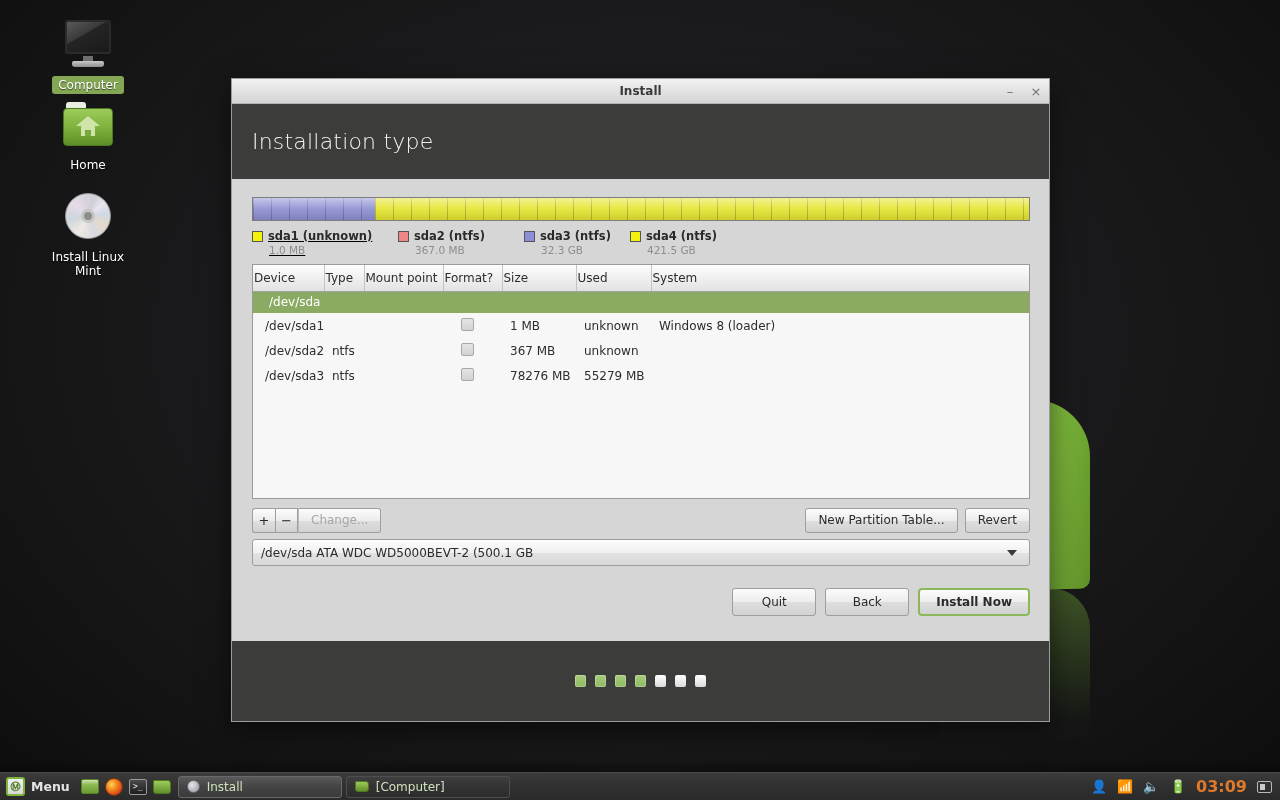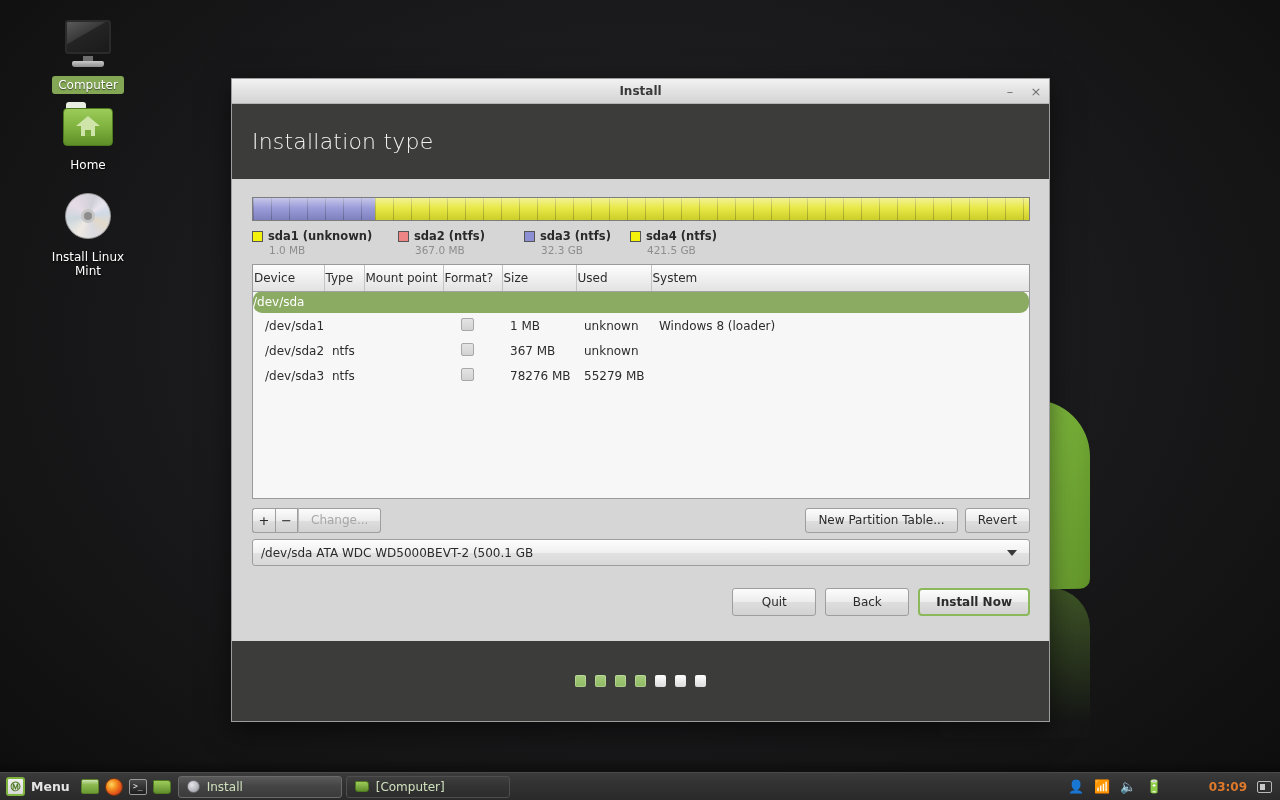--- a/index.html
+++ b/index.html
@@ -181,21 +181,21 @@
   thead th {
     height: 26px;
     background: linear-gradient(180deg, #fdfdfd 0%, #eeeeee 55%, #e2e2e2 100%);
     border-right: 1px solid #c4c4c4;
     border-bottom: 1px solid #a2a2a2;
     font-size: 12px; font-weight: normal; color: #2d2d2d;
     text-align: left; padding-left: 1px;
   }
   thead th:last-child { border-right: none; }
   tbody td { font-size: 12px; color: #2d2d2d; height: 25px; padding-left: 12px; }
-  tr.disk td { background: #8bab63; color: #ffffff; height: 22px; padding-left: 0; border-radius: 9px; }
+  tr.disk td { background: #8bab63; color: #ffffff; height: 22px; padding-left: 16px; }
   .ckbox {
     width: 13px; height: 13px; display: inline-block;
     background: linear-gradient(180deg,#e4e4e4,#d2d2d2);
     border: 1px solid #a8a8a8; border-radius: 2px;
   }
 
   
   #btnrow { margin-top: 9px; width: 778px; display: flex; align-items: center; }
   .btn {
     background: linear-gradient(180deg, #fcfcfc 0%, #ececec 50%, #dedede 51%, #d2d2d2 100%);
@@ -289,21 +289,21 @@
   .winbtn-task.idle {
     width: 164px;
     background: linear-gradient(180deg,#3f3f3f 0%, #333333 45%, #2c2c2c 100%);
     border: 1px solid #4e4e4e; color: #cfe0bd;
   }
   .t-cd { width: 13px; height: 13px; border-radius: 50%; background: radial-gradient(circle at 35% 35%, #e6e6ea 0%, #b9b9c0 55%, #8e8e95 100%); border: 1px solid #6e6e74; flex: none; }
   .t-fold { width: 14px; height: 11px; border-radius: 1px 3px 3px 3px; background: linear-gradient(180deg,#9ccb5a,#628f2c); border: 1px solid #4e7a1f; flex: none; }
 
   #tray { margin-left: auto; display: flex; align-items: center; gap: 10px; padding-right: 8px; }
   .tico { color: #cfcfcf; font-size: 13px; line-height: 13px; cursor: default; }
-  #clock { color: #e07a2a; font-size: 12px; font-weight: bold; cursor: default; margin-left: 36px; }
+  #clock { color: #e07a2a; font-size: 16px; font-weight: bold; cursor: default; }
   .wsbox { width: 15px; height: 12px; border: 1px solid #b9b9b9; border-radius: 2px; position: relative; }
   .wsbox:after { content:''; position:absolute; left:2px; top:2px; width:5px; height:6px; background:#c9c9c9; }
 </style>
 </head>
 <body>
 
 <div id="desktop">
   <div class="wall-leaf"></div>
   <div class="wall-leaf2"></div>
   <div class="wall-panelshadow"></div>
@@ -361,21 +361,21 @@
             <div class="grid"></div>
             <div class="shine"></div>
           </div>
           <div class="pseg" style="width: 84.3%; background: rgb(229, 229, 46);">
             <div class="grid"></div>
             <div class="shine"></div>
           </div>
         </div>
 
       <div id="legend">
-          <div class="leg" style="width: 140px;">
+          <div class="leg" style="width: 140px; text-decoration: underline;">
             <div class="top">
               <span class="sw" style="background: rgb(242, 242, 13);"></span>
               <span class="name">sda1 (unknown)</span>
             </div>
             <div class="sz">1.0 MB</div>
           </div>
           <div class="leg" style="width: 120px;">
             <div class="top">
               <span class="sw" style="background: rgb(239, 133, 133);"></span>
               <span class="name">sda2 (ntfs)</span>

